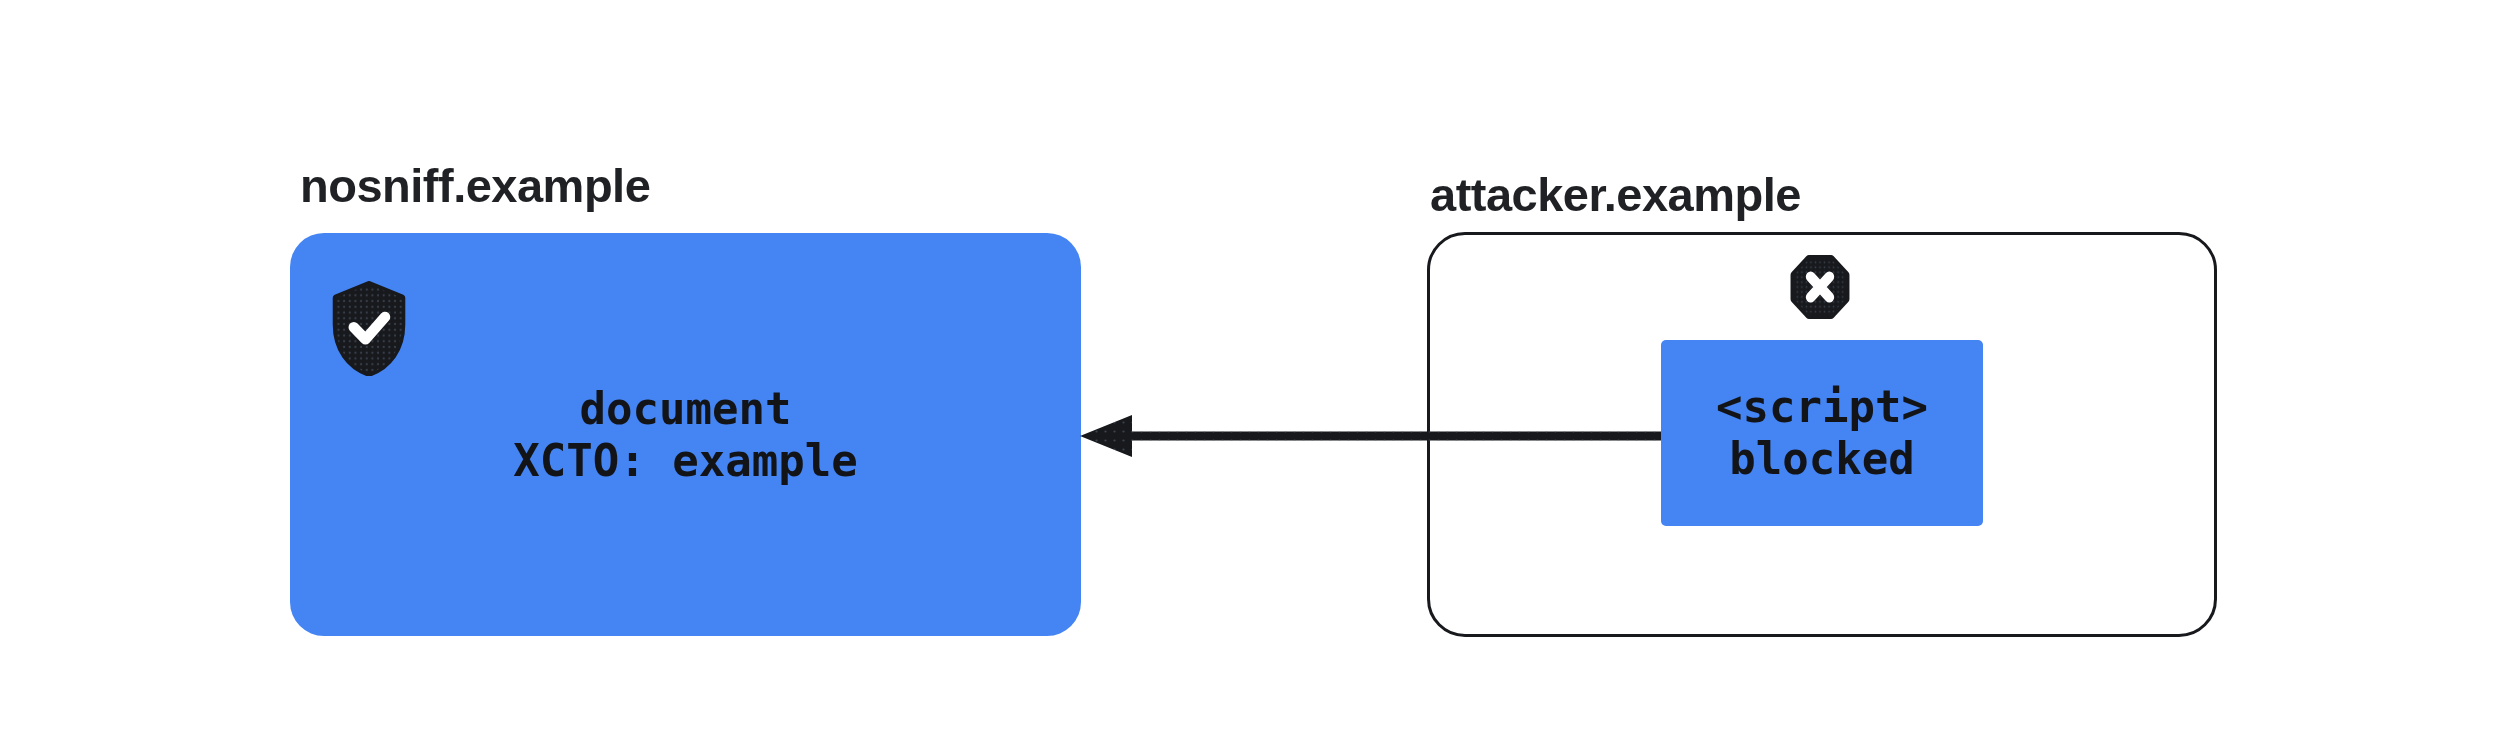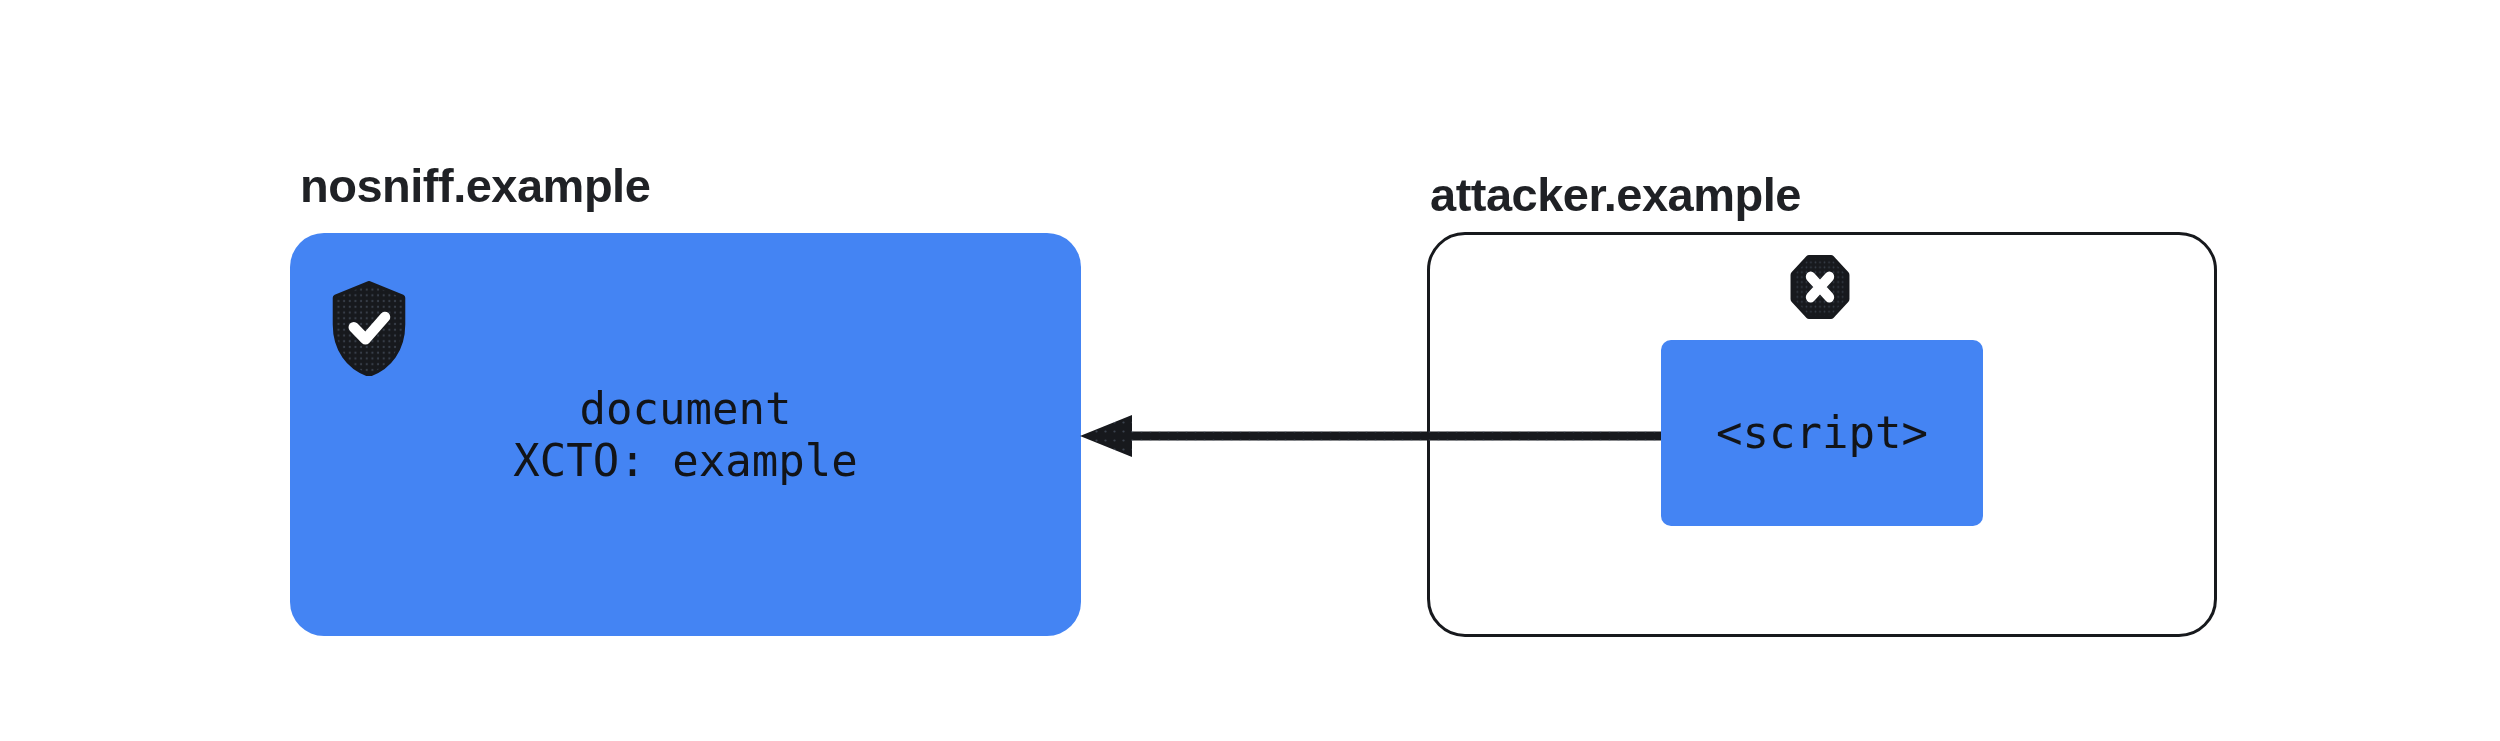--- a/index.html
+++ b/index.html
@@ -34,34 +34,34 @@
     box-sizing: border-box;
     border: 3px solid var(--icon_dark, #17191D);
     border-radius: 38px;
     background: var(--background, #ffffff);
   }
   .script-card {
     position: absolute;
     left: 1661px; top: 340px;
     width: 322px; height: 186px;
     background: var(--accent_blue, #4484F3);
-    border-radius: 10px;
+    border-radius: 5px;
   }
   .card-lines {
     position: absolute;
     inset: 0;
     display: flex;
     flex-direction: column;
     align-items: center;
     justify-content: center;
     text-align: center;
   }
   .mono-line {
     font-family: "DejaVu Sans Mono", monospace;
-    font-weight: 400;
+    font-weight: 700;
     font-size: 44px;
     line-height: 52px;
     color: var(--text_dark, #121418);
     white-space: pre;
   }
   .icon-svg { position: absolute; display: block; }
   .shield-icon-svg   { left: 330px;  top: 281px; width: 78px;  height: 95px; }
   .octagon-icon-svg  { left: 1786px; top: 250px; width: 68px;  height: 74px; }
   .arrow-svg         { left: 1065px; top: 400px; width: 610px; height: 72px; }
 </style>
@@ -101,20 +101,21 @@
       </pattern>
     </defs>
     <path d="M8.1 2.8 L15.9 2.8 L21.2 8.1 L21.2 15.9 L15.9 21.2 L8.1 21.2 L2.8 15.9 L2.8 8.1 Z" fill="var(--icon_dark,#17191D)" stroke="var(--icon_dark,#17191D)" stroke-width="2.4" stroke-linejoin="round"></path>
     <path d="M8.1 2.8 L15.9 2.8 L21.2 8.1 L21.2 15.9 L15.9 21.2 L8.1 21.2 L2.8 15.9 L2.8 8.1 Z" fill="url(#dotsOct)" stroke="none"></path>
     <path d="M8.7 8.7 L15.3 15.3 M15.3 8.7 L8.7 15.3" fill="none" stroke="#ffffff" stroke-width="3.4" stroke-linecap="round"></path>
   </svg>
 
   <div class="script-card">
     <div class="card-lines">
       <div class="mono-line">&lt;script&gt;</div>
+      <div class="mono-line">blocked</div>
     </div>
   </div>
 
   <svg class="icon-svg arrow-svg" viewBox="0 0 610 72">
     <defs>
       <pattern id="dotsArrow" width="9" height="9" patternUnits="userSpaceOnUse">
         <circle cx="4.5" cy="4.5" r="1.1" fill="#5A6578" opacity="0.55"></circle>
       </pattern>
     </defs>
     <rect x="63" y="31.5" width="533" height="9" fill="var(--icon_dark,#17191D)"></rect>

